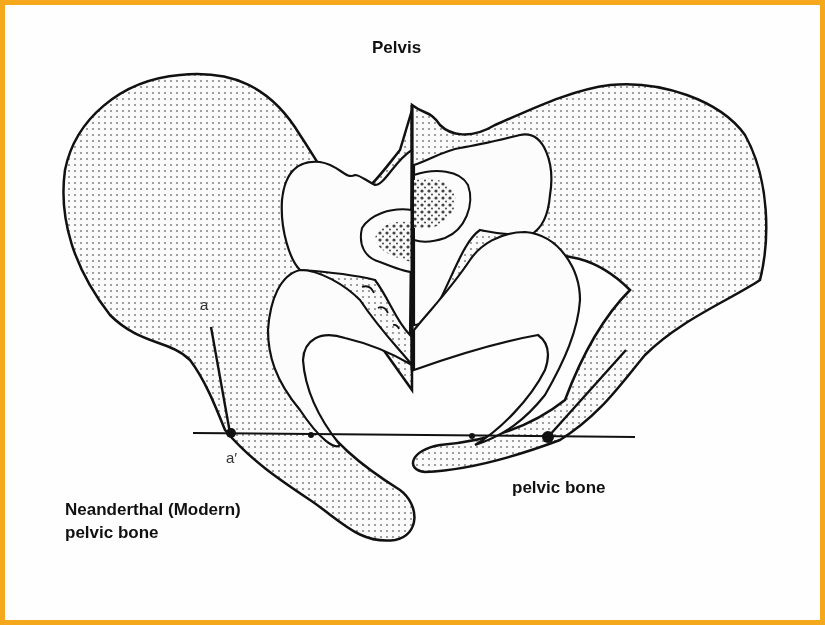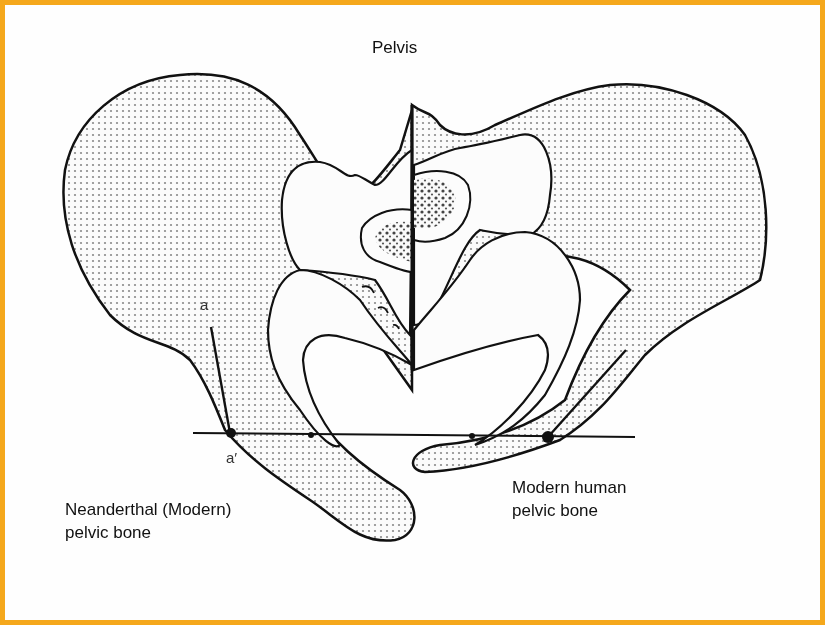--- a/index.html
+++ b/index.html
@@ -1,19 +1,19 @@
 <!DOCTYPE html>
 <html><head>
 <meta charset="utf-8">
 <style>
   html,body{margin:0;padding:0;}
   body{width:825px;height:625px;overflow:hidden;background:#fff;}
   .frame{position:absolute;left:0;top:0;width:825px;height:625px;box-sizing:border-box;border:5px solid #f5a81c;background:#fefefe;}
   svg{position:absolute;left:0;top:0;}
-  .lbl{position:absolute;font-family:"Liberation Sans",sans-serif;font-weight:normal;color:#111;font-size:17px;line-height:23px;}
+  .lbl{position:absolute;font-family:"Liberation Sans",sans-serif;font-weight:bold;color:#111;font-size:17px;line-height:23px;}
   .title{left:372px;top:36px;font-size:17px;}
   .small{position:absolute;font-family:"Liberation Sans",sans-serif;color:#333;font-size:15px;}
 </style>
 </head>
 <body>
 
 <div class="frame"></div>
 
 <svg width="825" height="625" viewBox="0 0 825 625">
   <defs>
@@ -63,15 +63,14 @@
 
 <div class="small" style="left:200px;top:296px;">a</div>
 <div class="small" style="left:226px;top:449px;">a′</div>
 
 <div class="lbl" style="left:65px;top:498px;">
   <div>Neanderthal (Modern)</div>
   <div>pelvic bone</div>
 </div>
 
 <div class="lbl" style="left:512px;top:476px;">
-  <div>Modern human</div>
   <div>pelvic bone</div>
 </div>
 
 </body></html>

